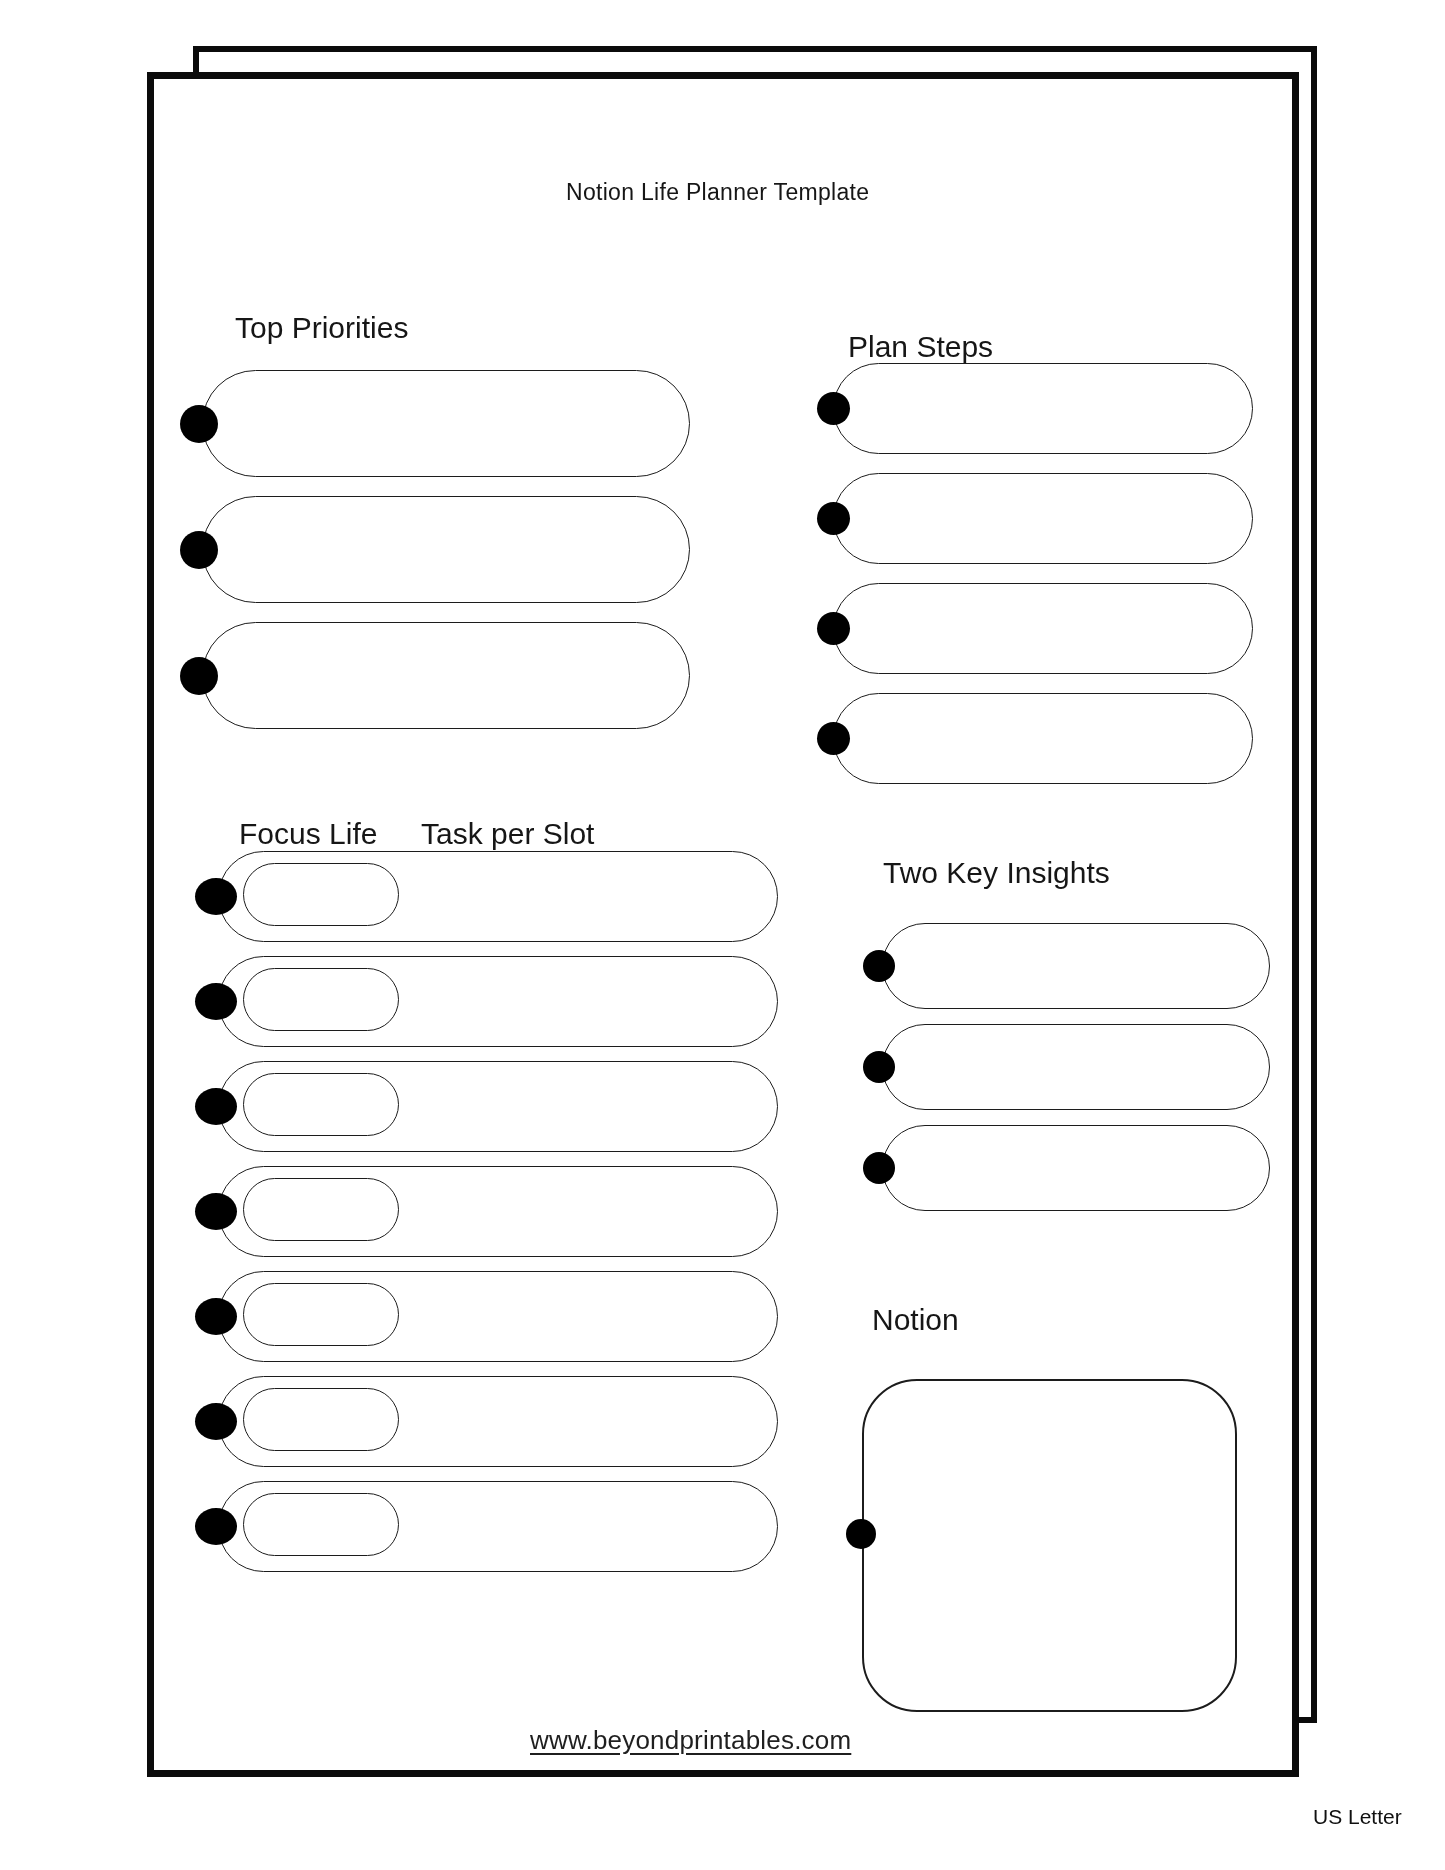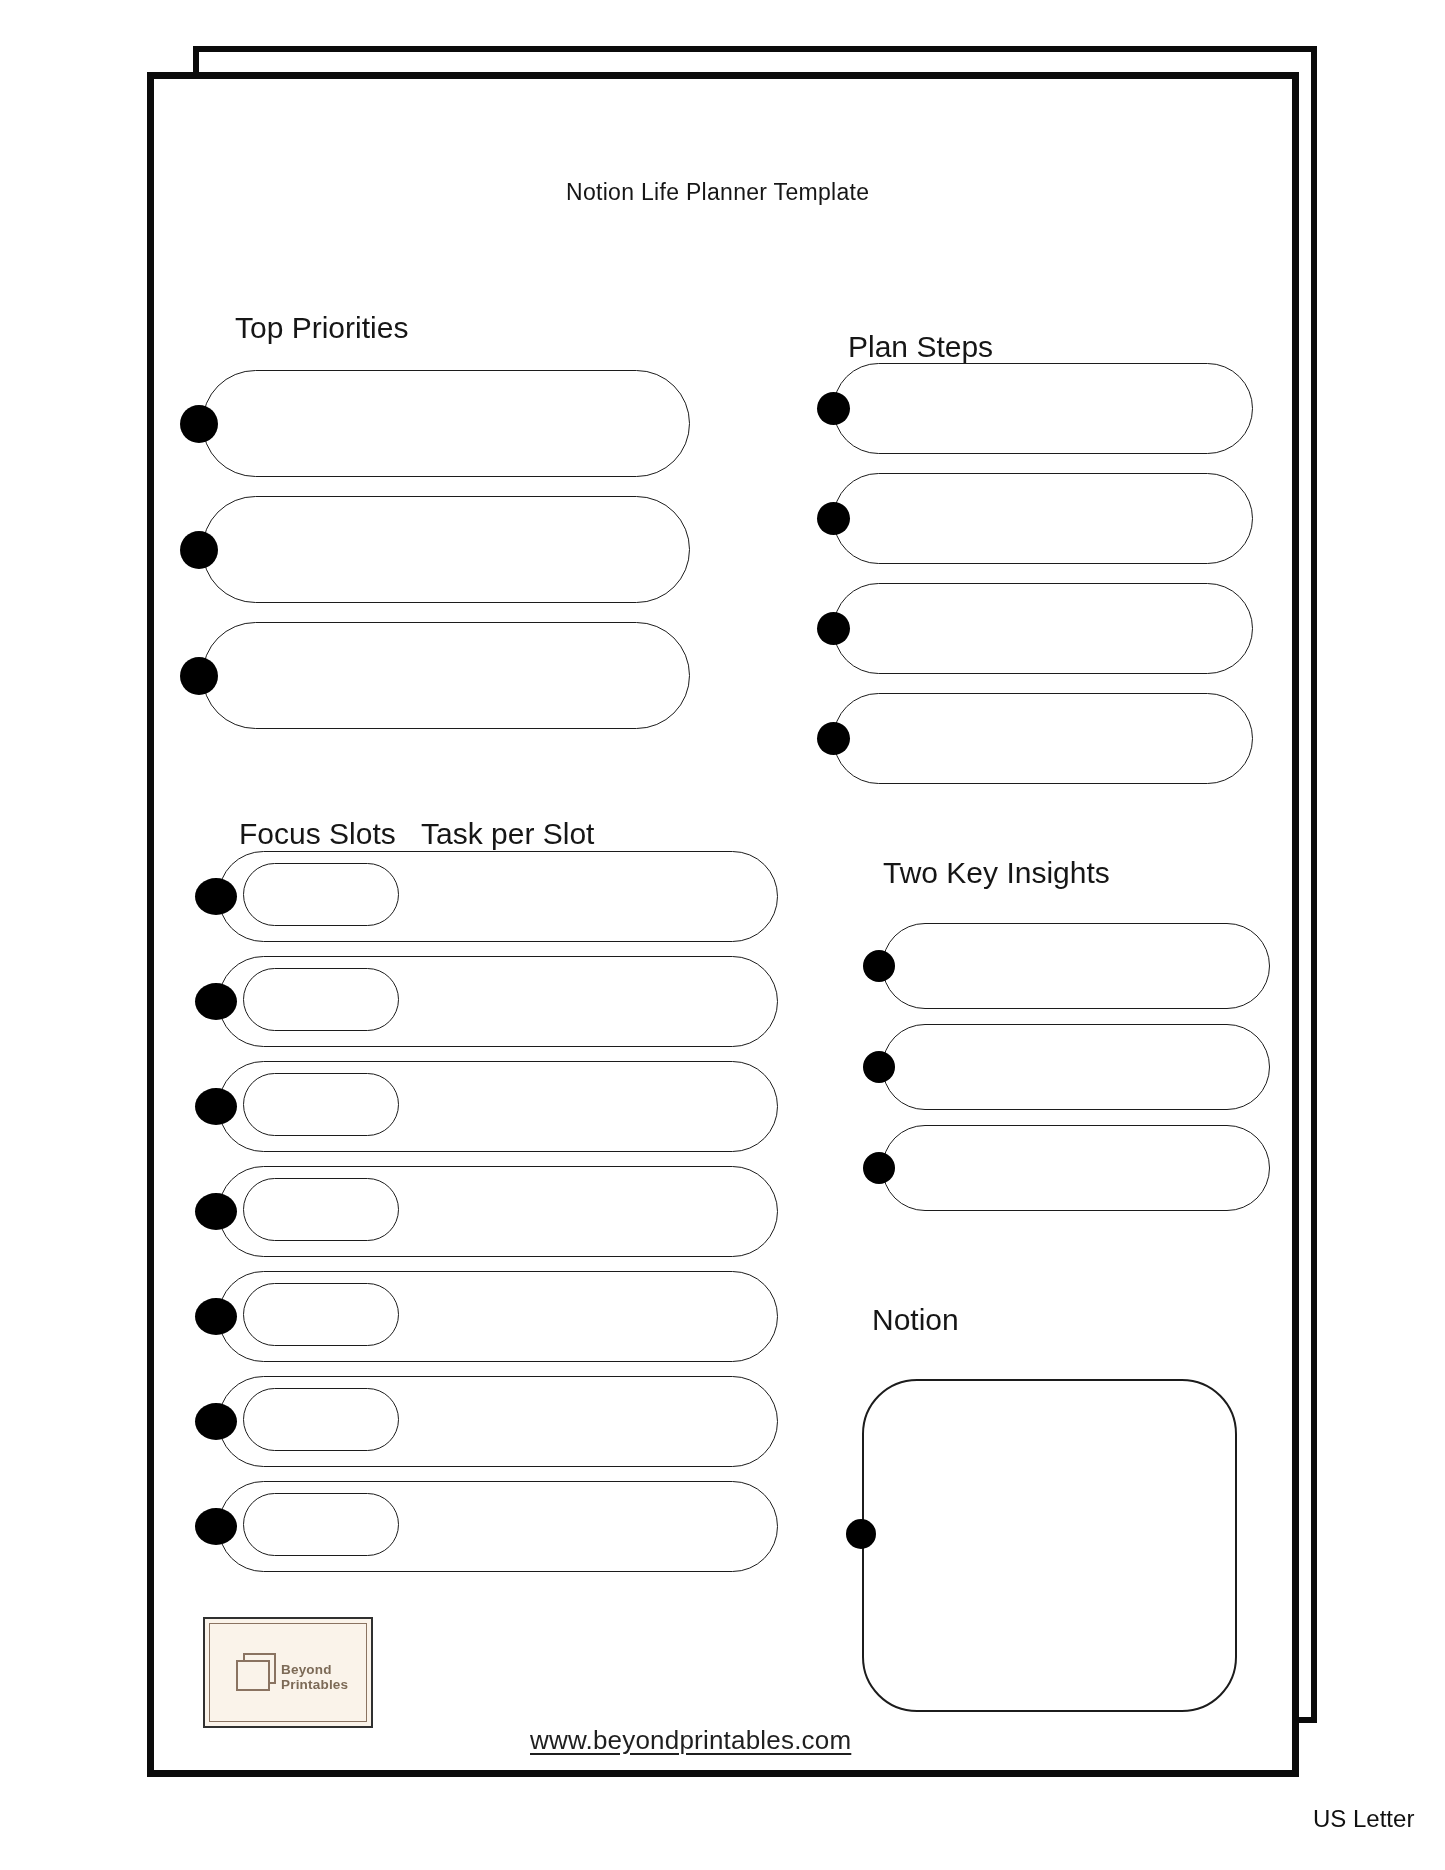--- a/index.html
+++ b/index.html
@@ -68,21 +68,21 @@
   .sq-front{left:31px;top:41px;width:34px;height:31px;background:#faf3ea;}
   .logo-text{
     position:absolute;left:76px;top:44px;font-size:13.5px;font-weight:600;
     color:#7c6a57;line-height:1.08;letter-spacing:.2px;
   }
   .website{
     position:absolute;left:376px;top:1646px;font-size:26px;color:#1f1f1f;
     text-decoration:underline;text-underline-offset:4px;letter-spacing:.2px;white-space:nowrap;
   }
   .size-label{
-    position:absolute;left:1313px;top:1805px;font-size:24px;color:#101010;white-space:nowrap;
+    position:absolute;left:1313px;top:1805px;font-size:21px;color:#101010;white-space:nowrap;
   }
 </style>
 </head>
 <body>
 
 <div class="back-page"></div>
 
 <div class="page">
 
   <div class="page-title">Notion Life Planner Template</div>
@@ -109,21 +109,21 @@
       <span class="slot-dot"></span>
     </div>
       <div class="slot plan-slot">
       <span class="slot-dot"></span>
     </div>
       <div class="slot plan-slot">
       <span class="slot-dot"></span>
     </div>
     </div>
 
-  <div class="heading h-focus-slots">Focus Slots</div>
+  <div class="heading h-focus-slots">Focus Life</div>
   <div class="heading h-task-per-slot">Task per Slot</div>
   <div class="slot-list list-focus">
     <div class="slot focus-slot">
       <span class="slot-dot"></span>
       <span class="focus-chip"></span>
     </div>
   <div class="slot focus-slot">
       <span class="slot-dot"></span>
       <span class="focus-chip"></span>
     </div>
@@ -160,27 +160,18 @@
       <div class="slot insight-slot">
       <span class="slot-dot"></span>
     </div>
     </div>
 
   <div class="heading h-summary">Notion</div>
   <div class="summary-box">
     <span class="slot-dot"></span>
   </div>
 
-  <div class="logo-box">
-    <span class="logo-inner"></span>
-    <span class="sq sq-back"></span>
-    <span class="sq sq-front"></span>
-    <div class="logo-text">
-      <div>Beyond</div>
-      <div>Printables</div>
-    </div>
-  </div>
 
   <div class="website">www.beyondprintables.com</div>
 
 </div>
 
 <div class="size-label">US Letter</div>
 
 </body></html>

